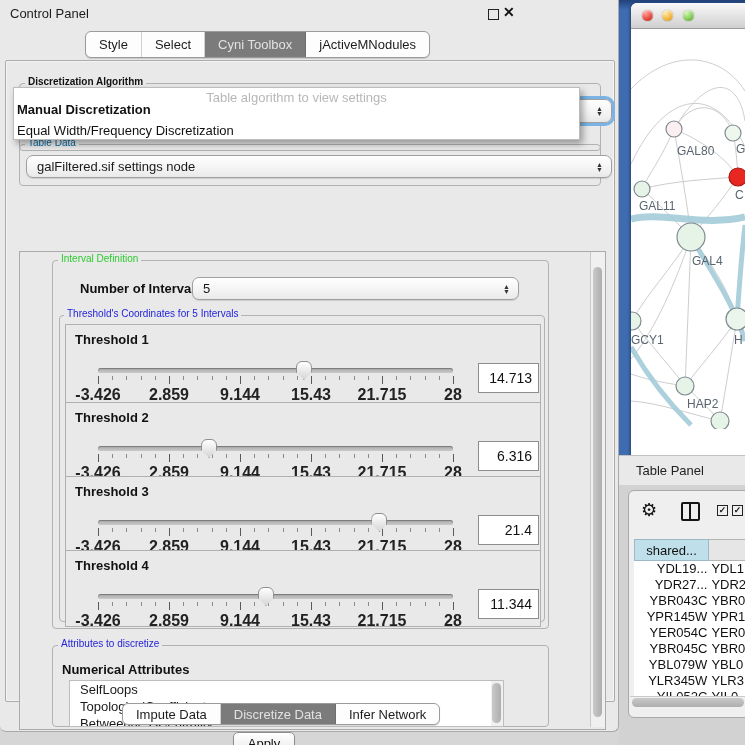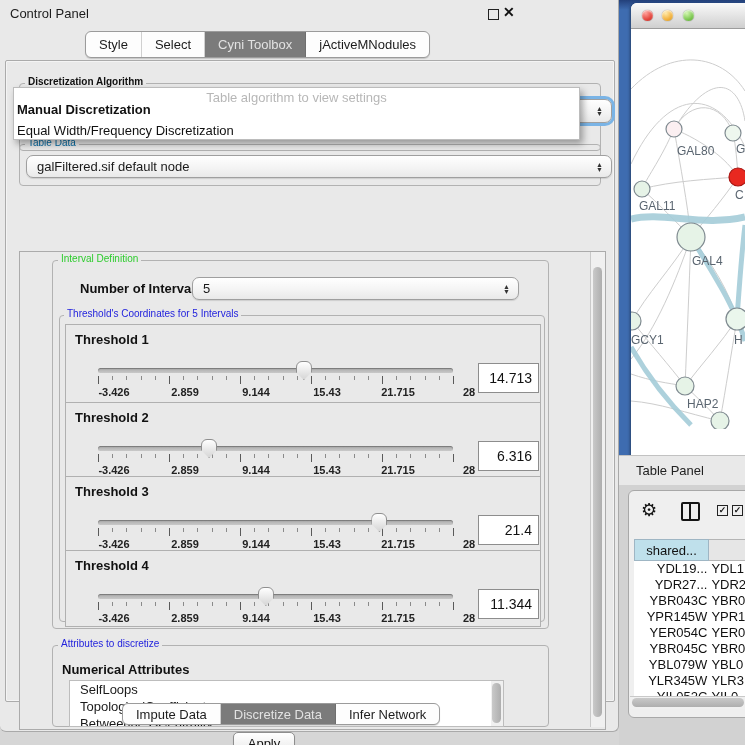--- a/index.html
+++ b/index.html
@@ -63,21 +63,21 @@
   .th-track{position:absolute;left:32px;top:43px;width:355px;height:5px;border-radius:3px;
             background:linear-gradient(#a9a9a9,#c9c9c9);box-shadow:inset 0 1px 1px rgba(0,0,0,.3);}
   .th-thumb{position:absolute;top:36px;width:14px;height:17px;
             background:linear-gradient(#ffffff,#d6d6d6);border:1px solid #8f8f8f;
             border-radius:6px 6px 2px 2px;
             clip-path:polygon(0 0,100% 0,100% 58%,50% 100%,0 58%);}
   .tick{position:absolute;width:1px;background:#5a5a5a;}
   .tick.major{top:51px;height:8px;}
   .tick.minor{top:51px;height:4px;background:#8a8a8a;}
   .tick-label{position:absolute;top:61px;transform:translateX(-50%);
-              font-size:11px;font-weight:bold;color:#222;white-space:nowrap;margin-left:16px;}
+              font-size:16px;font-weight:bold;color:#222;white-space:nowrap;}
   .th-value{position:absolute;left:412px;top:38px;width:53px;height:28px;background:#fff;
             border:1px solid #8d8d8d;font-size:14px;color:#111;text-align:right;
             line-height:28px;padding-right:6px;}
 
   
   #attr-list{position:absolute;left:49px;top:428px;width:421px;height:45px;background:#ffffff;
              border:1px solid #bdbdbd;overflow:hidden;}
   .attr-item{height:17px;line-height:17px;font-size:13px;color:#1a1a1a;padding-left:10px;}
   #attr-scroll{position:absolute;left:471px;top:428px;width:12px;height:45px;background:#f0f0f0;
                border:1px solid #bdbdbd;border-left:none;}
@@ -162,21 +162,21 @@
     <div class="combo focused" style="left:20px;top:38px;width:552px;height:22px;">
       <span class="arrows">
           <span>▲</span>
           <span>▼</span>
         </span>
     </div>
 
     <div class="groupbox" style="left:13px;top:83px;width:580px;height:40px;"></div>
     <div class="grouplabel" style="left:19px;top:76px;color:#0369a1;">Table Data</div>
     <div class="combo" style="left:20px;top:94px;width:552px;height:21px;">
-      <span>galFiltered.sif default node</span>
+      <span>galFiltered.sif settings node</span>
       <span class="arrows">
           <span>▲</span>
           <span>▼</span>
         </span>
     </div>
 
     <div class="abs" id="scroll-panel">
 
       <div class="groupbox" style="left:32px;top:8px;width:495px;height:367px;"></div>
       <div class="grouplabel" style="left:38px;top:1px;color:#2ecc2e;">Interval Definition</div>

